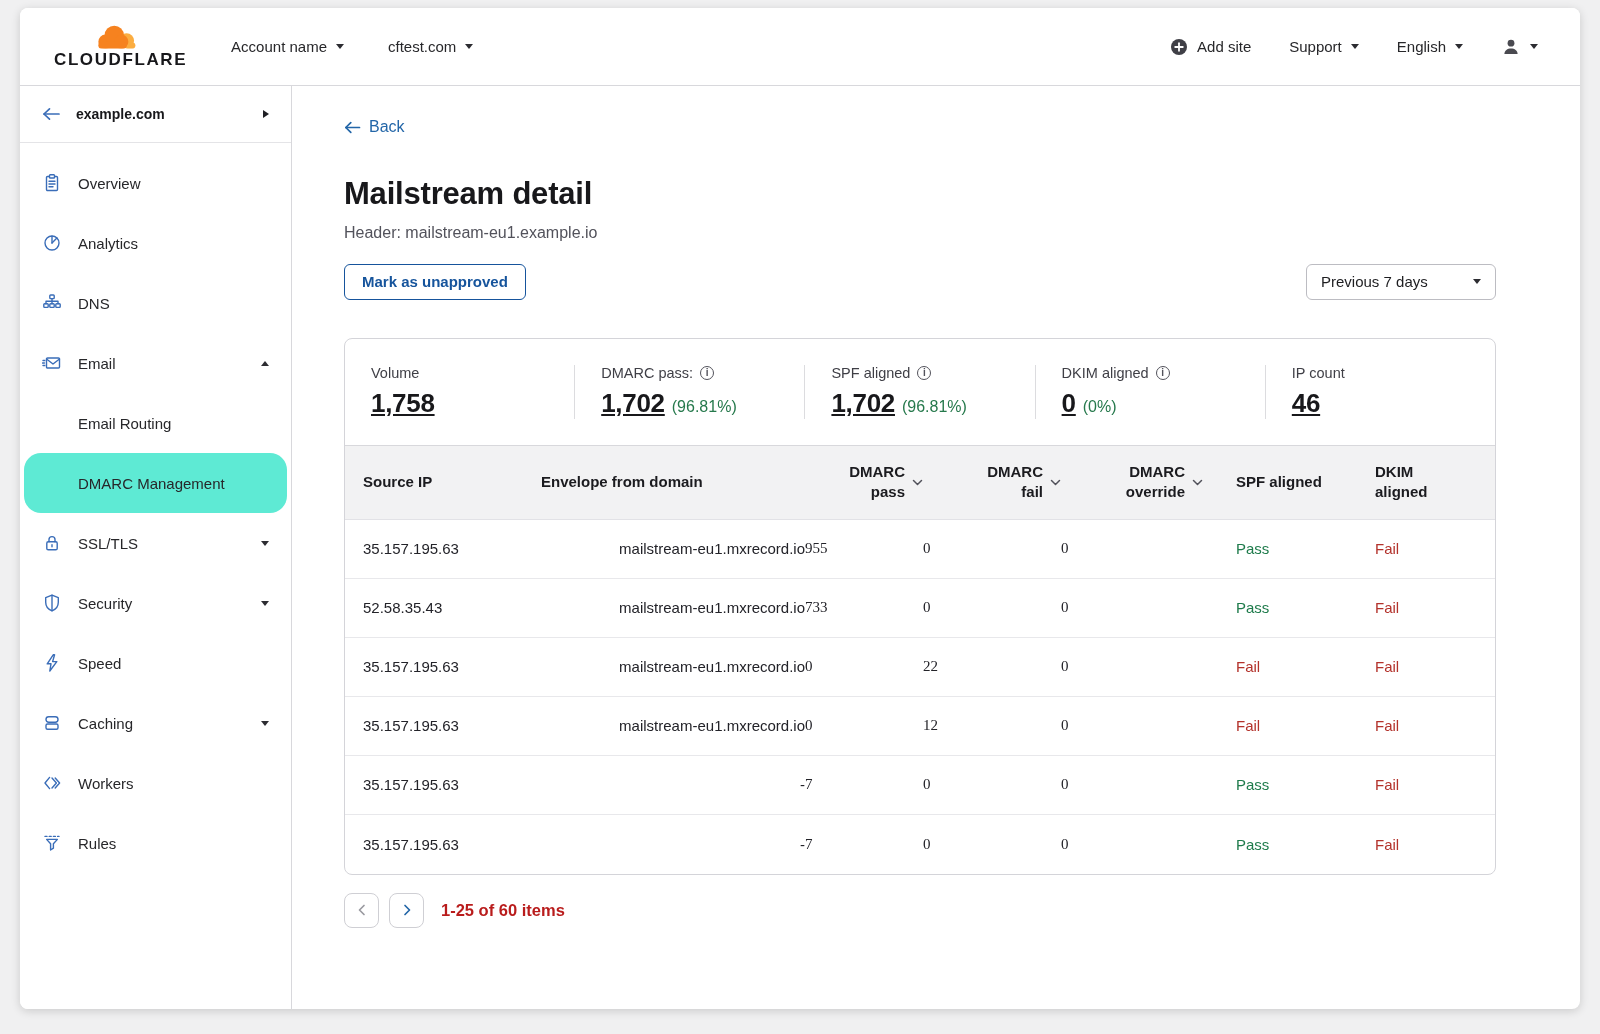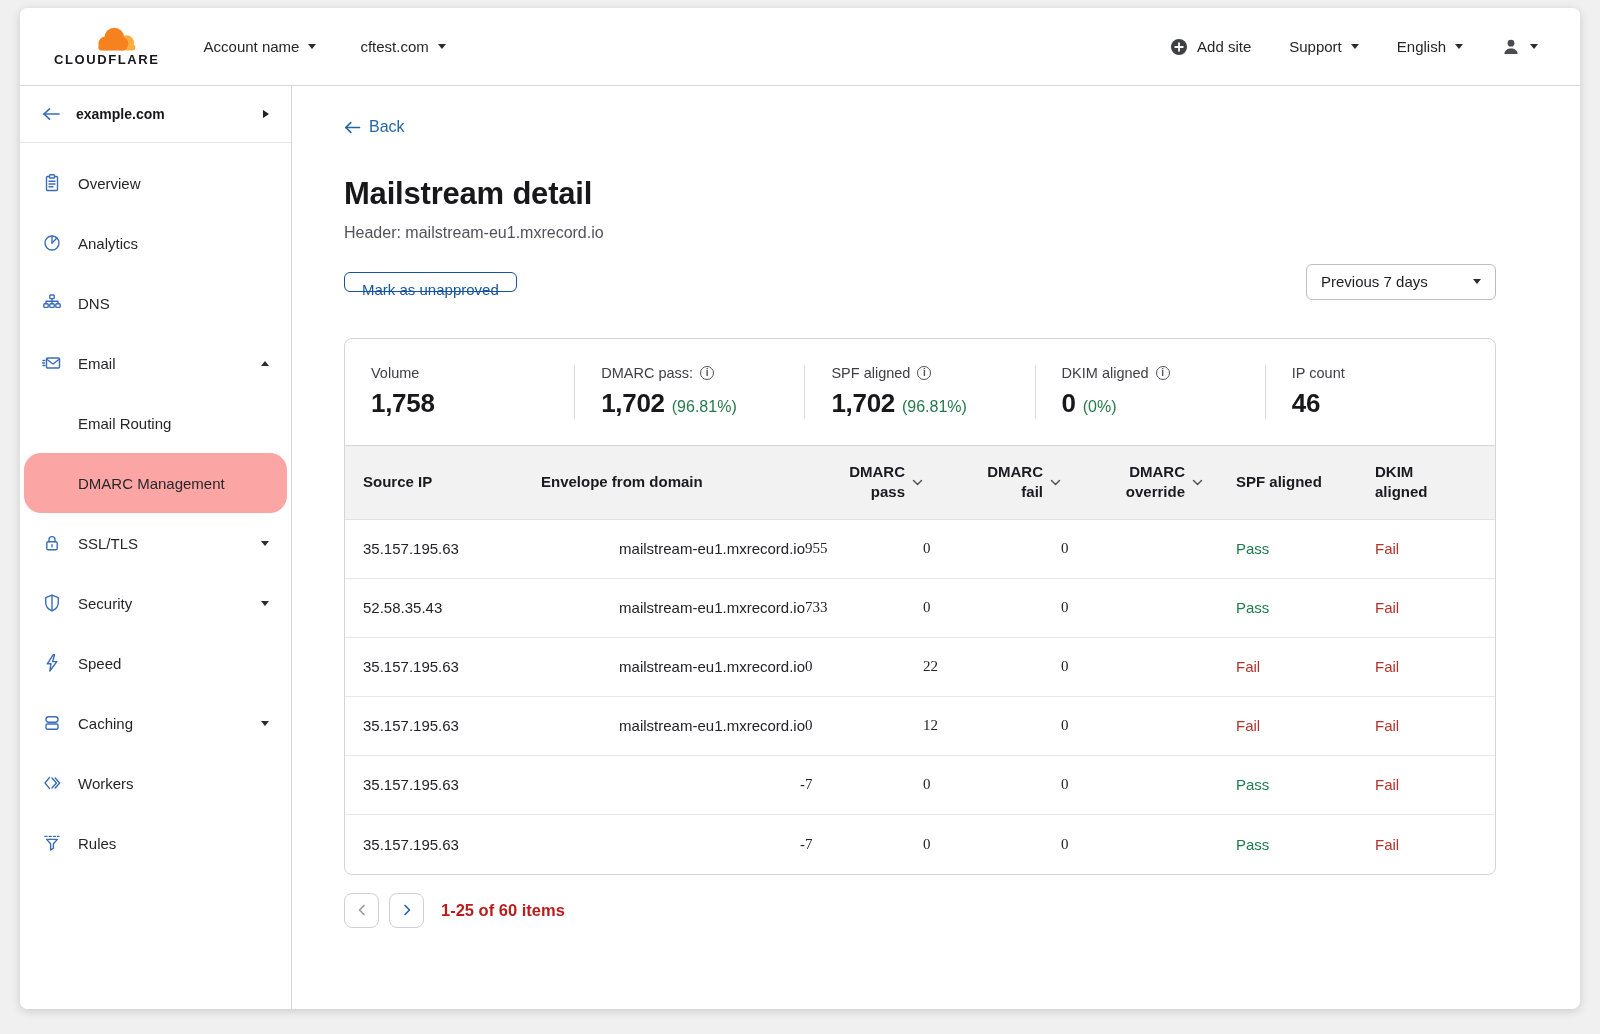--- a/index.html
+++ b/index.html
@@ -14,21 +14,21 @@
     background:#fff; border-radius:8px; box-shadow:0 2px 10px rgba(0,0,0,.16);
     display:flex; flex-direction:column; overflow:hidden;
   }
   
   .topnav {
     height:78px; flex:0 0 78px; display:flex; align-items:center;
     padding:0 42px 0 34px; border-bottom:1px solid #d8d8dc; background:#fff;
   }
   .logo { display:flex; flex-direction:column; align-items:flex-start; cursor:pointer; }
   .logo svg { margin-left:36px; margin-bottom:-4px; }
-  .brandname { font-weight:800; font-size:13px; letter-spacing:1.6px; color:#18181b; }
+  .brandname { font-weight:800; font-size:17px; letter-spacing:1.6px; color:#18181b; }
   .nav-menu { display:flex; align-items:center; gap:9px; font-size:15px; color:#27272a; cursor:pointer; white-space:nowrap; }
   .nav-left { display:flex; gap:44px; margin-left:44px; }
   .spacer { flex:1; }
   .nav-right { display:flex; gap:38px; align-items:center; }
   .caret-down { width:0; height:0; border-left:4.5px solid transparent; border-right:4.5px solid transparent; border-top:5.5px solid #2c2c31; display:inline-block; }
   .caret-up   { width:0; height:0; border-left:4.5px solid transparent; border-right:4.5px solid transparent; border-bottom:5.5px solid #2c2c31; display:inline-block; }
   
   .app-body { flex:1; display:flex; min-height:0; }
   .sidebar { width:272px; flex:0 0 272px; border-right:1px solid #d8d8dc; background:#fff; }
   .site-header {
@@ -36,53 +36,54 @@
     padding:0 22px; border-bottom:1px solid #e4e4e7; cursor:pointer;
   }
   .site-name { font-size:14px; font-weight:700; color:#18181b; }
   .tri-right { margin-left:auto; width:0; height:0; border-top:4.5px solid transparent; border-bottom:4.5px solid transparent; border-left:6px solid #1f1f24; }
   .side-nav { padding:10px 4px 0 4px; }
   .side-item {
     height:60px; display:flex; align-items:center; gap:16px;
     padding:0 18px; font-size:15px; color:#27272a; cursor:pointer; border-radius:17px;
   }
   .side-item.sub { padding-left:54px; }
-  .side-item.selected { background:#fca5a5; }
+  .side-item.selected { background:#5eead4; }
   .side-icon { width:20px; height:20px; flex:0 0 20px; color:var(--icon,#3a6db8); display:inline-flex; }
   .side-icon svg { width:20px; height:20px; }
   .side-caret { margin-left:auto; }
   
   .content { flex:1; padding:32px 84px 0 52px; min-width:0; }
   .back-link { display:inline-flex; align-items:center; gap:8px; color:var(--accent,#2366a8); font-size:16px; text-decoration:none; cursor:pointer; }
   h1 { margin-top:38px; font-size:31px; font-weight:700; color:#18181b; letter-spacing:-0.2px; }
   .subtitle { margin-top:12px; font-size:16px; color:#52525b; }
   .toolbar { margin-top:22px; display:flex; justify-content:space-between; align-items:center; }
   .btn-outline {
-    height:20px; padding:8px 17px; background:#fff; border:1px solid var(--btn,#16549c);
+    height:36px; padding:8px 17px; background:#fff; border:1px solid var(--btn,#16549c);
     color:var(--btn,#16549c); font-size:15px; border-radius:6px; cursor:pointer;
     font-family:inherit;
+    font-weight:bold;
   }
   .select {
     height:36px; min-width:190px; border:1px solid #bcbcc2; border-radius:6px;
     display:flex; align-items:center; gap:10px; padding:0 14px; font-size:15px;
     color:#1d1d20; cursor:pointer; justify-content:space-between; background:#fff;
   }
   
   .card { margin-top:38px; border:1px solid #d4d4d9; border-radius:8px; overflow:hidden; background:#fff; }
   .stats { display:flex; padding:26px 0; border-bottom:1px solid #d8d8dc; }
   .stat { flex:1; padding-left:26px; }
   .stat + .stat { border-left:1px solid #dcdcdf; }
   .stat-label { font-size:14.5px; color:#3f3f46; display:flex; align-items:center; gap:7px; }
   .info {
     width:14px; height:14px; border:1.2px solid #52525b; border-radius:50%;
     font-size:10px; line-height:1; display:inline-flex; align-items:center; justify-content:center;
     color:#52525b; cursor:pointer; font-weight:700;
   }
   .stat-value { margin-top:7px; display:flex; align-items:baseline; }
-  .num { font-size:26px; font-weight:700; color:#18181b; letter-spacing:-0.3px; }
+  .num { font-size:26px; font-weight:700; color:#18181b; letter-spacing:-0.3px;text-decoration:underline; }
   .pct { font-size:16px; color:var(--pct,#26794c); margin-left:7px; }
   .trow { display:grid; grid-template-columns:162px 280px 118px 138px 142px 140px 1fr; align-items:center; padding:0 18px; }
   .trow > :nth-child(2) { padding-left:16px;text-align:right; }
   .trow > :nth-child(6) { padding-left:33px; }
   .trow > :nth-child(7) { padding-left:32px; }
   .thead { background:#f2f2f3; min-height:74px; border-bottom:1px solid #e2e2e6; }
   .th { font-size:15px; font-weight:700; color:#1b1b1f; line-height:1.35; display:flex; align-items:center; }
   .th.right { justify-content:flex-end; text-align:right; gap:7px; }
   .th.wrap .th-label { width:min-content; }
   .th.sortable { cursor:pointer; }
@@ -289,21 +290,21 @@
     <main class="content">
       <a class="back-link">
         <svg width="17" height="13" viewBox="0 0 17 13" fill="none" stroke="var(--accent,#2366a8)" stroke-width="1.7" stroke-linecap="round" stroke-linejoin="round">
           <line x1="1.8" y1="6.5" x2="15.5" y2="6.5"></line>
             <polyline points="6.8,1.6 1.8,6.5 6.8,11.4"></polyline>
         </svg>
         <span>Back</span>
       </a>
 
       <h1>Mailstream detail</h1>
-      <p class="subtitle">Header: mailstream-eu1.mxrecord.io</p>
+      <p class="subtitle">Header: mailstream-eu1.example.io</p>
 
       <div class="toolbar">
         <button class="btn-outline">Mark as unapproved</button>
         <div class="select">
           <span>Previous 7 days</span>
           <span class="caret-down"></span>
         </div>
       </div>
 
       <section class="card">

